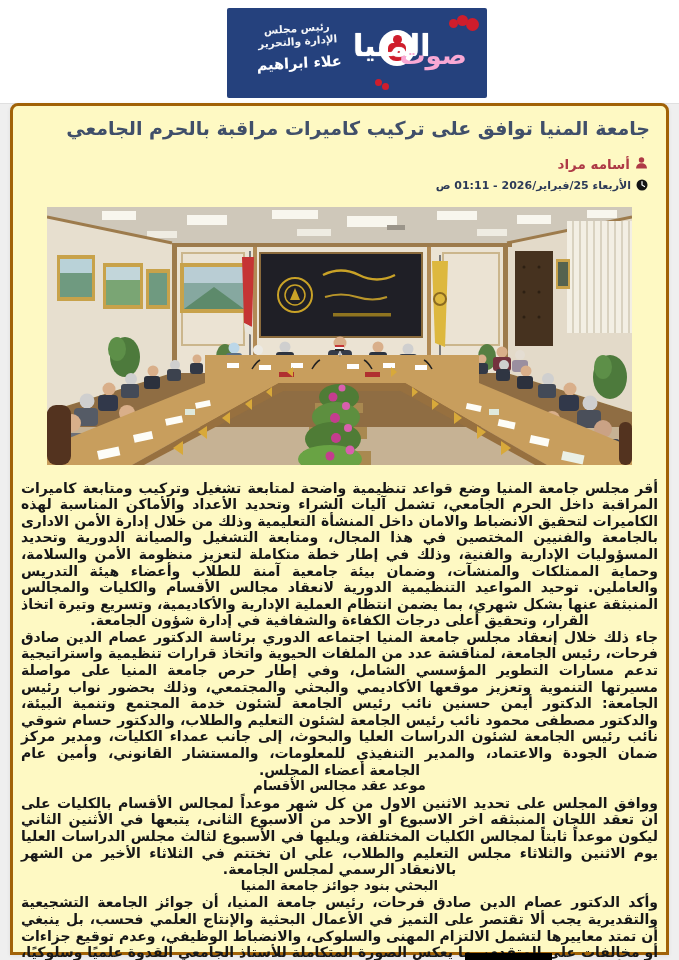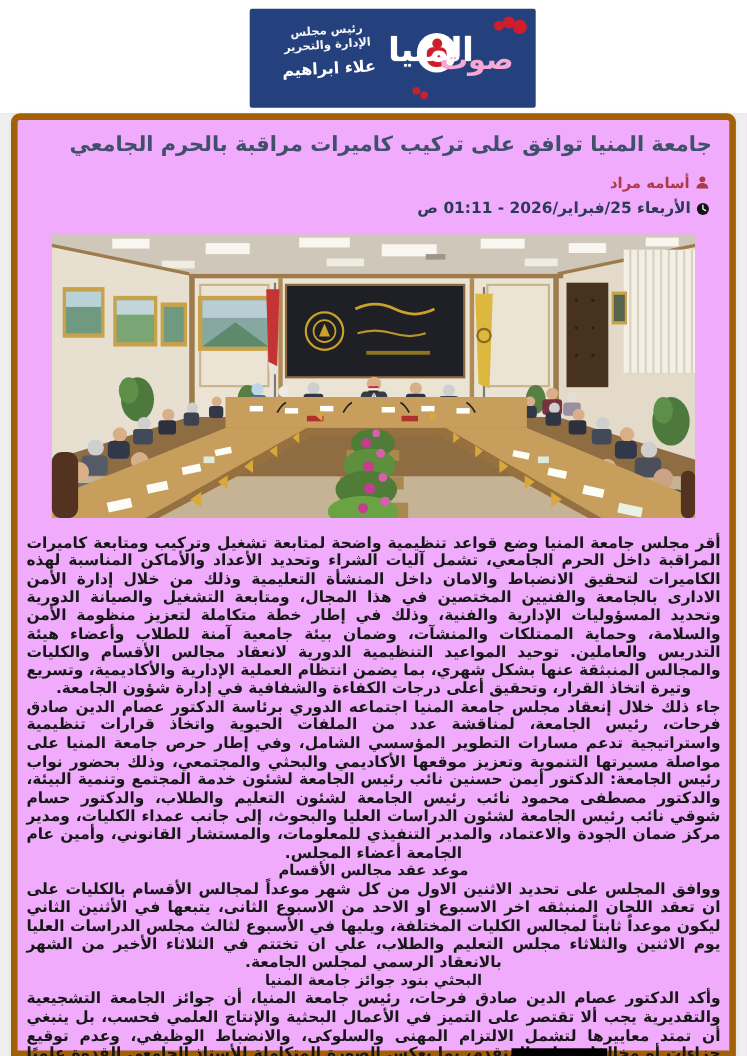--- a/index.html
+++ b/index.html
@@ -20,26 +20,26 @@
   .logo-figure-body{position:absolute;left:9px;top:13px;width:18px;height:18px;background:#cf1d2c;border-radius:5px 5px 8px 8px;}
   .logo-minia{position:absolute;left:2px;top:16px;font-size:30px;font-weight:bold;color:#fff;text-shadow:0 0 1px #fff;}
   .logo-sawt{position:absolute;right:14px;top:28px;font-size:26px;font-weight:bold;color:#f9a8d4;}
   .red-dot{position:absolute;background:#cf1d2c;border-radius:50%;}
   .rd1{right:2px;top:6px;width:13px;height:13px;}
   .rd2{right:13px;top:3px;width:11px;height:11px;}
   .rd3{right:23px;top:7px;width:9px;height:9px;}
   .rd4{left:24px;bottom:8px;width:7px;height:7px;}
   .rd5{left:31px;bottom:4px;width:7px;height:7px;}
   
-  .card{position:absolute;left:10px;right:10px;top:103px;height:846px;background:#f0abfc;
-        border:6px solid #a16207;border-radius:8px 8px 0 0;box-shadow:0 1px 4px rgba(0,0,0,.07);}
+  .card{position:absolute;left:10px;right:10px;top:103px;height:846px;background:#fef9c3;
+        border:3px solid #a16207;border-radius:8px 8px 0 0;box-shadow:0 1px 4px rgba(0,0,0,.07);}
   .headline{margin:9px 16px 0;font-size:19px;font-weight:bold;color:#404f6a;
             text-align:right;white-space:nowrap;overflow:hidden;line-height:1.45;}
   .byline{margin:13px 18px 0;text-align:right;color:#ae3a46;font-size:13.5px;font-weight:bold;display:flex;justify-content:flex-start;gap:5px;}
-  .dateline{margin:7px 18px 0;text-align:right;color:#2c3a57;font-size:14px;font-weight:bold;display:flex;align-items:center;gap:5px;}
+  .dateline{margin:7px 18px 0;text-align:right;color:#2c3a57;font-size:11px;font-weight:bold;display:flex;align-items:center;gap:5px;}
   .icon{flex:0 0 auto;display:inline-block;}
   .photo-wrap{margin:15px auto 0;width:585px;height:258px;}
   .photo-wrap svg{display:block;}
   .article-body{margin:15px 8px 0;color:#171717;}
   .body-p{margin:0;font-size:14px;font-weight:bold;line-height:16.6px;
           text-align:justify;text-align-last:center;}
   .body-h{margin:0;font-size:13.4px;font-weight:bold;line-height:16.6px;text-align:center;}
   .black-bar{position:absolute;left:465px;top:953px;width:87px;height:7px;background:#000;}
 </style>
 </head>

